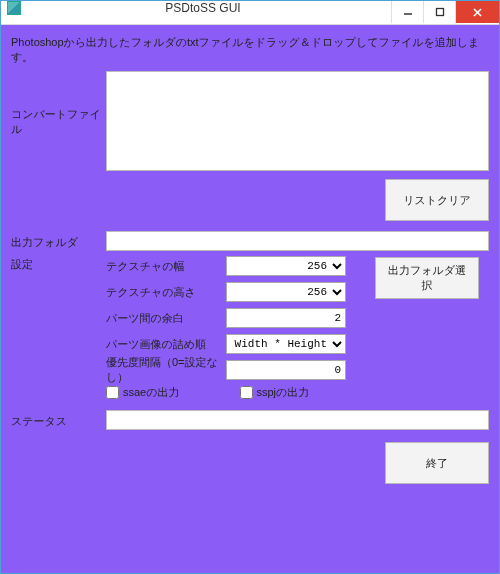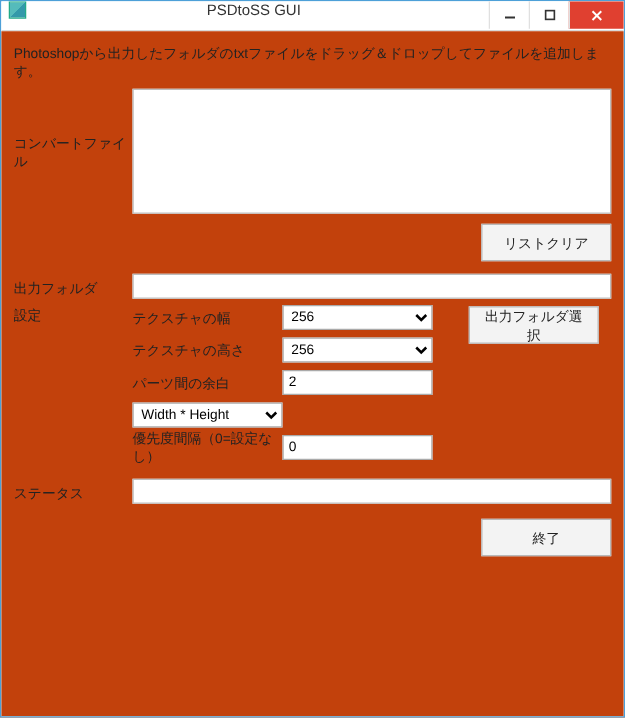--- a/index.html
+++ b/index.html
@@ -52,21 +52,21 @@
     background: #fff;
     border-left: 1px solid #e0e0e0;
   }
   .win-btn svg { display:block; }
   .win-btn.close {
     background: #e04030;
     color: #fff;
     width: 44px;
   }
   .client {
-    background: #c2410c;
+    background: #8b5cf6;
     padding: 8px 10px 6px 10px;
     height: calc(574px - 24px - 2px);
     position: relative;
   }
   .instr {
     color: #222;
     margin: 2px 0 6px 0;
     font-size: 11px;
   }
   .row {
@@ -84,21 +84,21 @@
     flex: 1;
     background: #fff;
     border: 1px solid #bcbcbc;
     min-height: 20px;
     padding: 2px 4px;
   }
   .field-box.tall1 { height: 100px; }
   .field-box.tall2 { height: 108px; }
   .field-box.single { height: 20px; }
   .btn {
-    height: 30px;
+    height: 42px;
     min-width: 104px;
     background: #f3f3f3;
     border: 1px solid #b8b8b8;
     font-size: 11px;
     font-family: inherit;
     color: #222;
     cursor: default;
     padding: 0 10px;
   }
   .btn-row {
@@ -132,23 +132,24 @@
     width: 120px;
     flex: 0 0 120px;
     color: #222;
   }
   .srow .sinput, .srow select, .srow input[type=text] {
     flex: 1;
     max-width: 120px;
     height: 20px;
     border: 1px solid #aaa;
     background: #fff;
-    font-family: Liberation Sans, sans-serif;
+    font-family: Liberation Mono, monospace;
     font-size: 11px;
     padding: 0 4px;
+    text-align: right;
   }
   .srow select { padding: 0 2px; }
   .chk-row {
     display: flex;
     gap: 60px;
     padding-left: 0;
     margin-top: 4px;
   }
   .chk {
     display: flex;
@@ -215,28 +216,39 @@
         <div class="slabel">テクスチャの高さ</div>
         <select><option>256</option></select>
       </div>
 
       <div class="srow">
         <div class="slabel">パーツ間の余白</div>
         <input type="text" value="2" style="">
       </div>
 
       <div class="srow">
+        <div class="slabel">パーツ画像の詰め順</div>
         <select><option>Width * Height</option></select>
       </div>
 
       <div class="srow">
         <div class="slabel">優先度間隔（0=設定なし）</div>
         <input type="text" value="0" style="">
       </div>
 
+      <div class="chk-row">
+        <label class="chk">
+          <input type="checkbox" style="">
+          <span>ssaeの出力</span>
+        </label>
+        <label class="chk">
+          <input type="checkbox" style="">
+          <span>sspjの出力</span>
+        </label>
+      </div>
 
     </div>
     <div class="settings-right">
       <button class="btn">出力フォルダ選択</button>
       <button class="btn">コンバート開始</button>
     </div>
   </div>
 
   <div class="row" style="margin-top:10px;">
     <div class="lab">ステータス</div>

